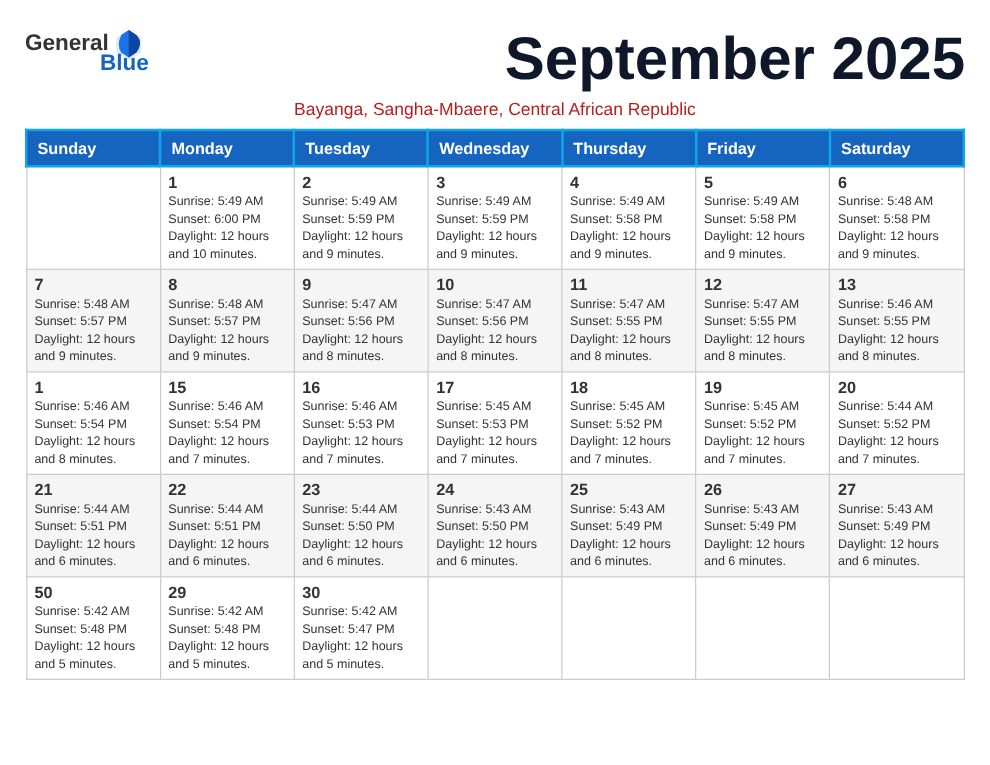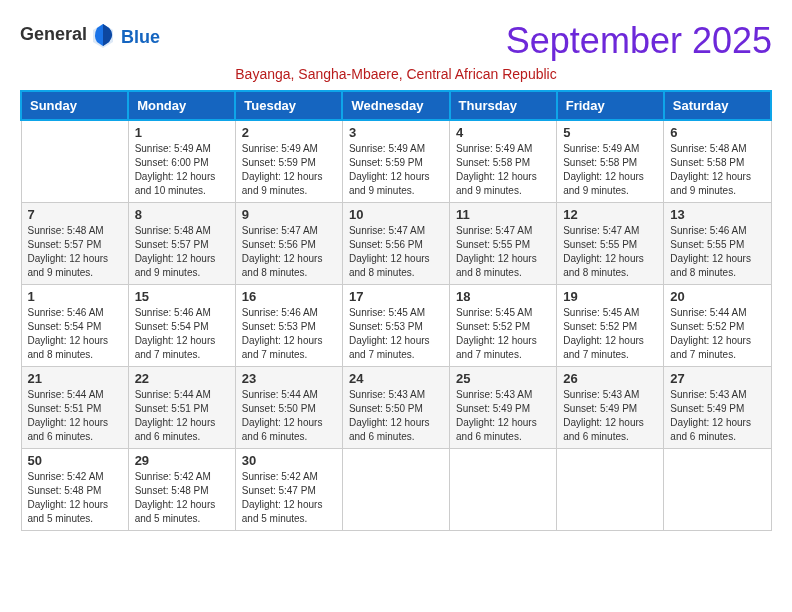--- a/index.html
+++ b/index.html
@@ -30,23 +30,23 @@
       font-weight: bold;
       color: #1565c0;
     }
     .logo-icon {
       width: 28px;
       height: 28px;
       margin-left: 2px;
       margin-right: 2px;
     }
     .month-title {
-      font-size: 36px;
-      font-weight: normal;
-      color: #6d28d9;
+      font-size: 48px;
+      font-weight: bold;
+      color: #0f172a;
       text-align: right;
     }
     .subtitle {
       text-align: center;
       font-size: 14px;
       color: #b91c1c;
       margin-bottom: 8px;
     }
     table {
       width: 100%;
@@ -90,21 +90,21 @@
     }
     tbody tr:nth-child(even) td {
       background: #f5f5f5;
     }
   </style>
 </head>
 <body>
 
 <div class="header">
   <div class="logo">
-    <div style="display:flex;flex-direction:row;align-items:center;">
+    <div style="display:flex;flex-direction:column;align-items:center;">
       <div style="display:flex;align-items:center;">
         <span class="logo-text-general">General</span>
         <svg class="logo-icon" viewBox="0 0 28 28">
           <polygon points="14,4 24,10 24,22 14,28 4,22 4,10" fill="#1565c0" opacity="0.15"></polygon>
           <path d="M20 8 Q26 14 20 22 L14 26 L8 22 Q4 16 8 8 L14 4 Z" fill="#1a73e8"></path>
           <path d="M14 4 L20 8 Q26 14 20 22 L14 26" fill="#0d47a1"></path>
         </svg>
       </div>
       <span class="logo-text-blue" style="font-size:18px;font-weight:bold;color:#1565c0;margin-top:-8px;margin-left:2px;align-self:flex-end;">Blue</span>
     </div>

